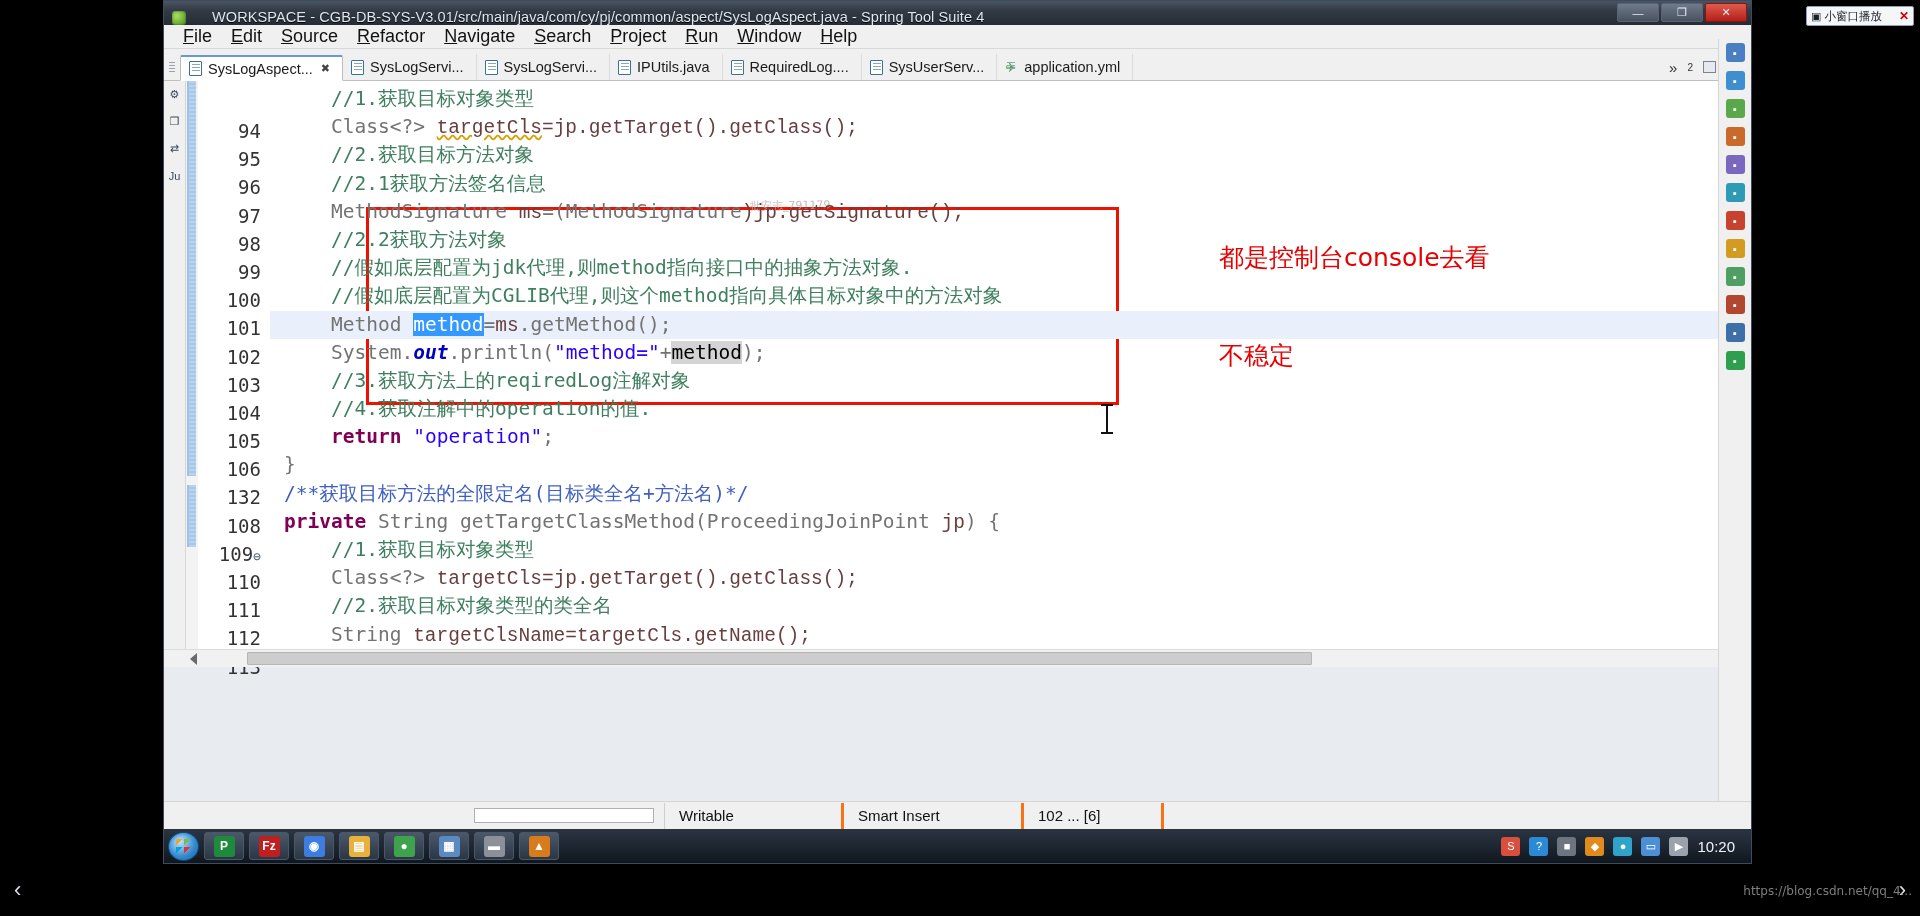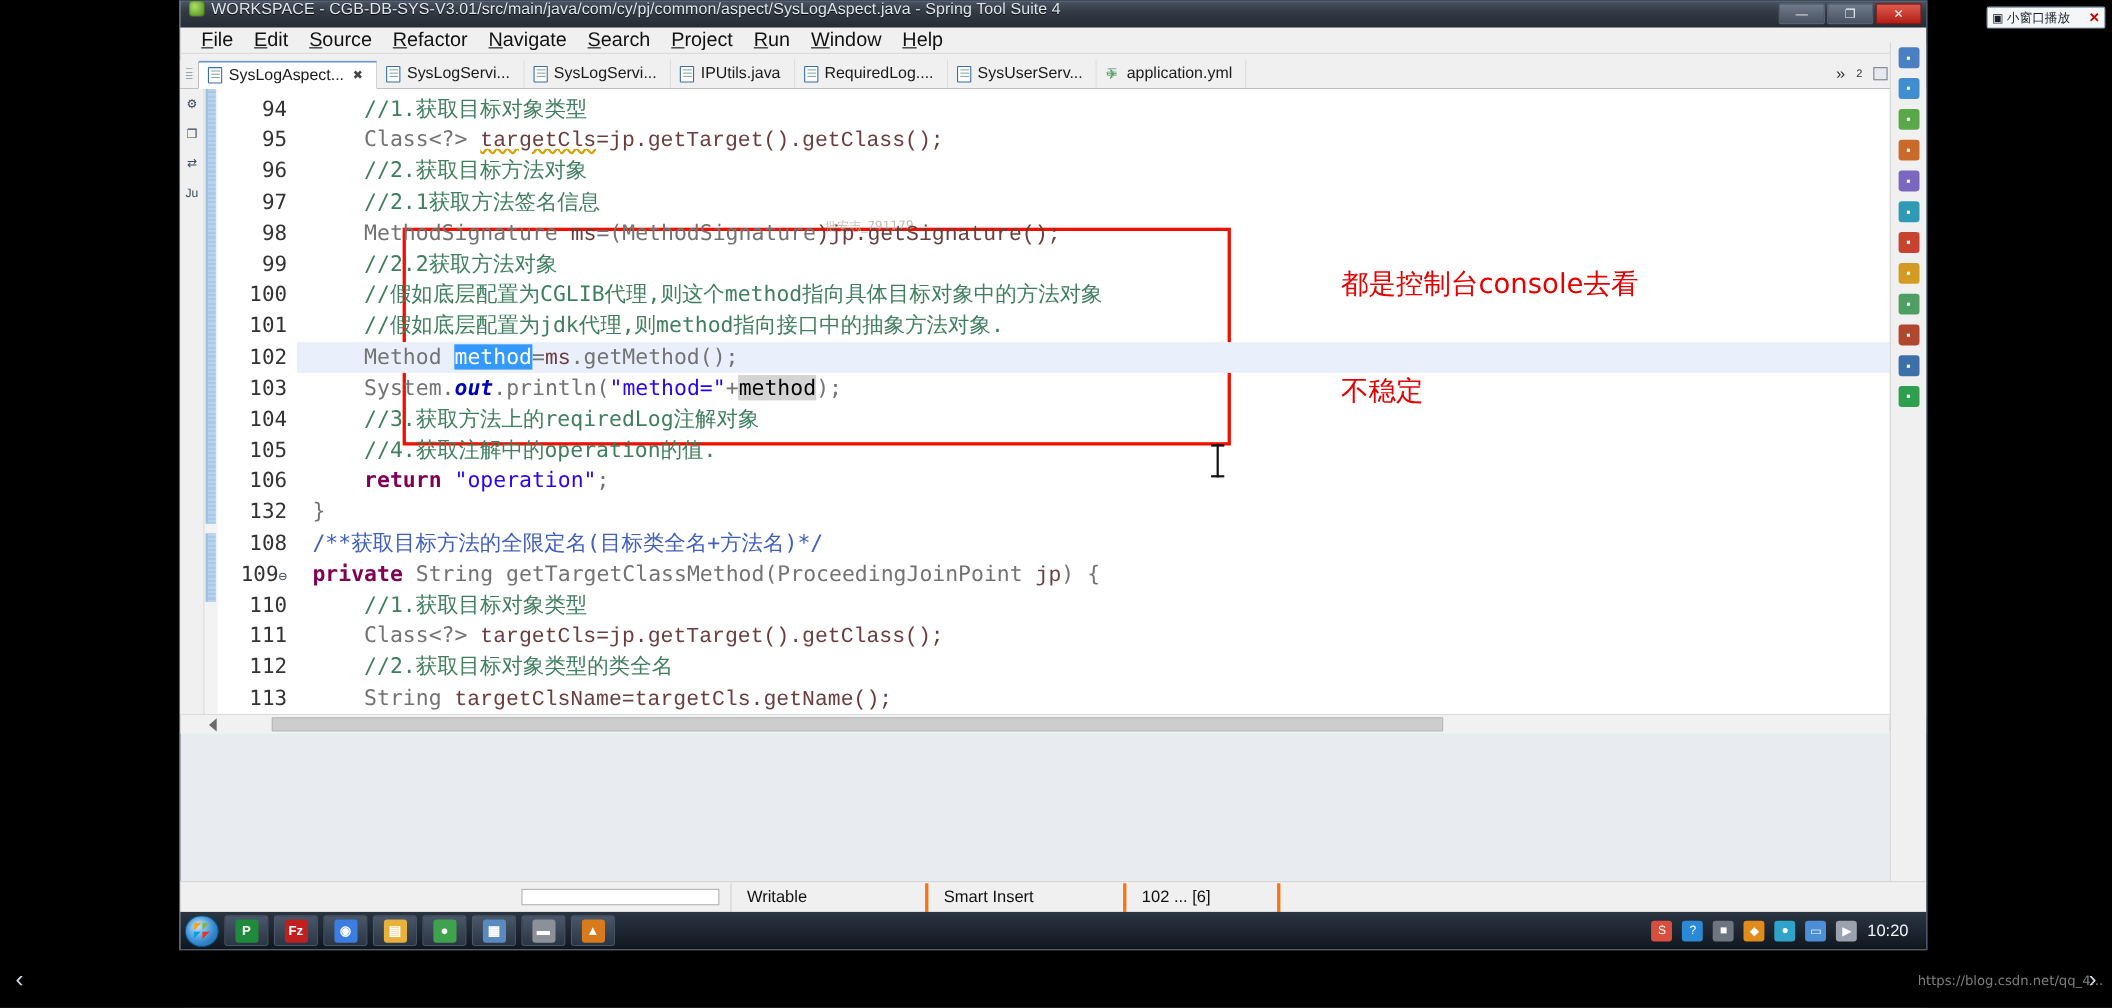--- a/index.html
+++ b/index.html
@@ -15,22 +15,22 @@
   
   .window {
     position:absolute; left:163px; top:0; width:1589px; height:864px;
     background:#e8ebef;
     border:1px solid #3c4b5e;
   }
   
   .titlebar {
     position:relative; height:24px;
     background:linear-gradient(to bottom,#4a5462 0%,#323a45 40%,#252c35 100%);
-    display:flex; align-items:flex-start; color:#dfe7ef; font-size:14px;
-    padding-left:8px; overflow:hidden; white-space:nowrap;
+    display:flex; align-items:flex-end; color:#dfe7ef; font-size:14px;
+    padding-left:8px; overflow:hidden; white-space:nowrap;gap:20px;
   }
   .app-icon {
     width:14px;height:14px;border-radius:3px;margin-right:6px;flex:0 0 auto;
     background:radial-gradient(circle at 35% 35%,#a8e063,#4a8a18);
     box-shadow:inset 0 0 2px rgba(0,0,0,.5);
   }
   .title-text { font-size:14.5px; letter-spacing:.1px; text-shadow:0 1px 0 #000; }
   .win-btns { position:absolute; right:4px; top:2px; display:flex; gap:2px; }
   .win-btn {
     width:42px;height:19px;border:1px solid #5a6472;border-radius:2px;
@@ -105,20 +105,21 @@
     position:absolute; left:1px; width:9px; background:#aac8e8;
     border-left:2px solid #9ec2e6;
     background-image:repeating-linear-gradient(to bottom,#b8d3ee 0 2px,#a9c8e8 2px 4px);
   }
 
   
   .gutter {
     width:72px; background:#fff; text-align:right; padding-right:9px;
     font-family:"DejaVu Sans Mono", monospace; font-size:19px; color:#333; padding-top:4px;
     position:relative;
+    margin-top:32px;
   }
   .gline { height:28.2px; line-height:28.2px; white-space:pre; }
   .gline .fold { color:#4a5a6a; font-size:13px; }
 
   
   .code {
     position:relative; flex:1; background:#fff; overflow:hidden;
     font-family:"DejaVu Sans Mono", monospace; font-size:19.5px; padding-top:4px;
   }
   .cline { height:28.2px; line-height:28.2px; white-space:pre; padding-left:14px; position:relative; }
@@ -356,22 +357,22 @@
       <div class="code" id="code">
 
         <div class="redbox" style="left:96px; top:126px; width:753px; height:198px;"></div>
         <div class="watermark" style="left:480px; top:117px;">批安志_791179</div>
       <div class="cline"><span class="">    </span><span class="cmt">//1.获取目标对象类型</span></div>
           <div class="cline"><span class="">    </span><span class="typ">Class&lt;?&gt; </span><span class="loc undl">targetCls</span><span class="loc">=jp.getTarget().getClass();</span></div>
           <div class="cline"><span class="">    </span><span class="cmt">//2.获取目标方法对象</span></div>
           <div class="cline"><span class="">    </span><span class="cmt">//2.1获取方法签名信息</span></div>
           <div class="cline"><span class="">    </span><span class="typ">MethodSignature </span><span class="loc">ms</span><span class="typ">=(</span><span class="typ">MethodSignature</span><span class="loc">)jp.getSignature();</span></div>
           <div class="cline"><span class="">    </span><span class="cmt">//2.2获取方法对象</span></div>
+          <div class="cline"><span class="">    </span><span class="cmt">//假如底层配置为jdk代理,则method指向接口中的抽象方法对象.</span></div>
           <div class="cline"><span class="">    </span><span class="cmt">//假如底层配置为CGLIB代理,则这个method指向具体目标对象中的方法对象</span></div>
-          <div class="cline"><span class="">    </span><span class="cmt">//假如底层配置为jdk代理,则method指向接口中的抽象方法对象.</span></div>
           <div class="cline current"><span class="">    </span><span class="typ">Method </span><span class="sel">method</span><span class="typ">=</span><span class="loc">ms</span><span class="typ">.getMethod();</span></div>
           <div class="cline"><span class="">    </span><span class="typ">System.</span><span class="fld">out</span><span class="typ">.println(</span><span class="str">"method="</span><span class="typ">+</span><span class="occ">method</span><span class="typ">);</span></div>
           <div class="cline"><span class="">    </span><span class="cmt">//3.获取方法上的reqiredLog注解对象</span></div>
           <div class="cline"><span class="">    </span><span class="cmt">//4.获取注解中的operation的值.</span></div>
           <div class="cline"><span class="">    </span><span class="kw">return </span><span class="str">"operation"</span><span class="typ">;</span></div>
           <div class="cline"><span class="typ">}</span></div>
           <div class="cline"><span class="jdoc">/**获取目标方法的全限定名(目标类全名+方法名)*/</span></div>
           <div class="cline"><span class="kw">private </span><span class="typ">String </span><span class="typ">getTargetClassMethod</span><span class="typ">(ProceedingJoinPoint </span><span class="loc">jp</span><span class="typ">) {</span></div>
           <div class="cline"><span class="">    </span><span class="cmt">//1.获取目标对象类型</span></div>
           <div class="cline"><span class="">    </span><span class="typ">Class&lt;?&gt; </span><span class="loc">targetCls</span><span class="loc">=jp.getTarget().getClass();</span></div>

